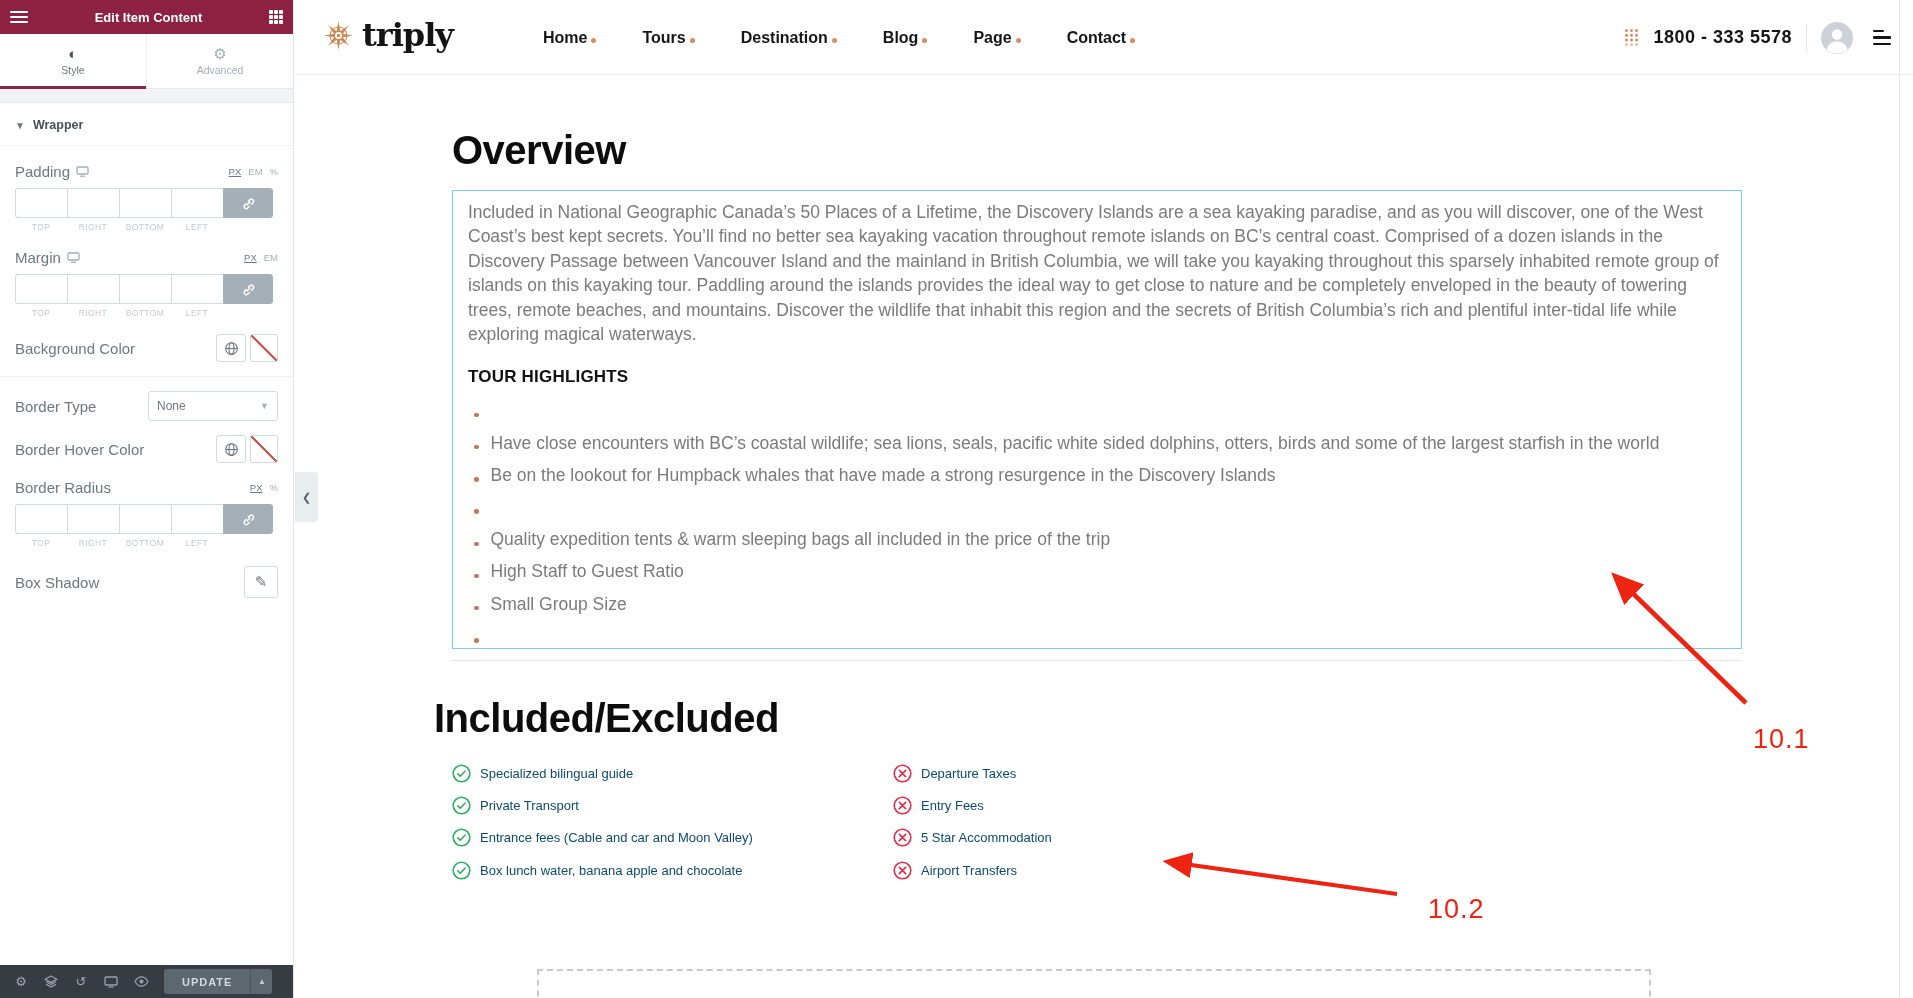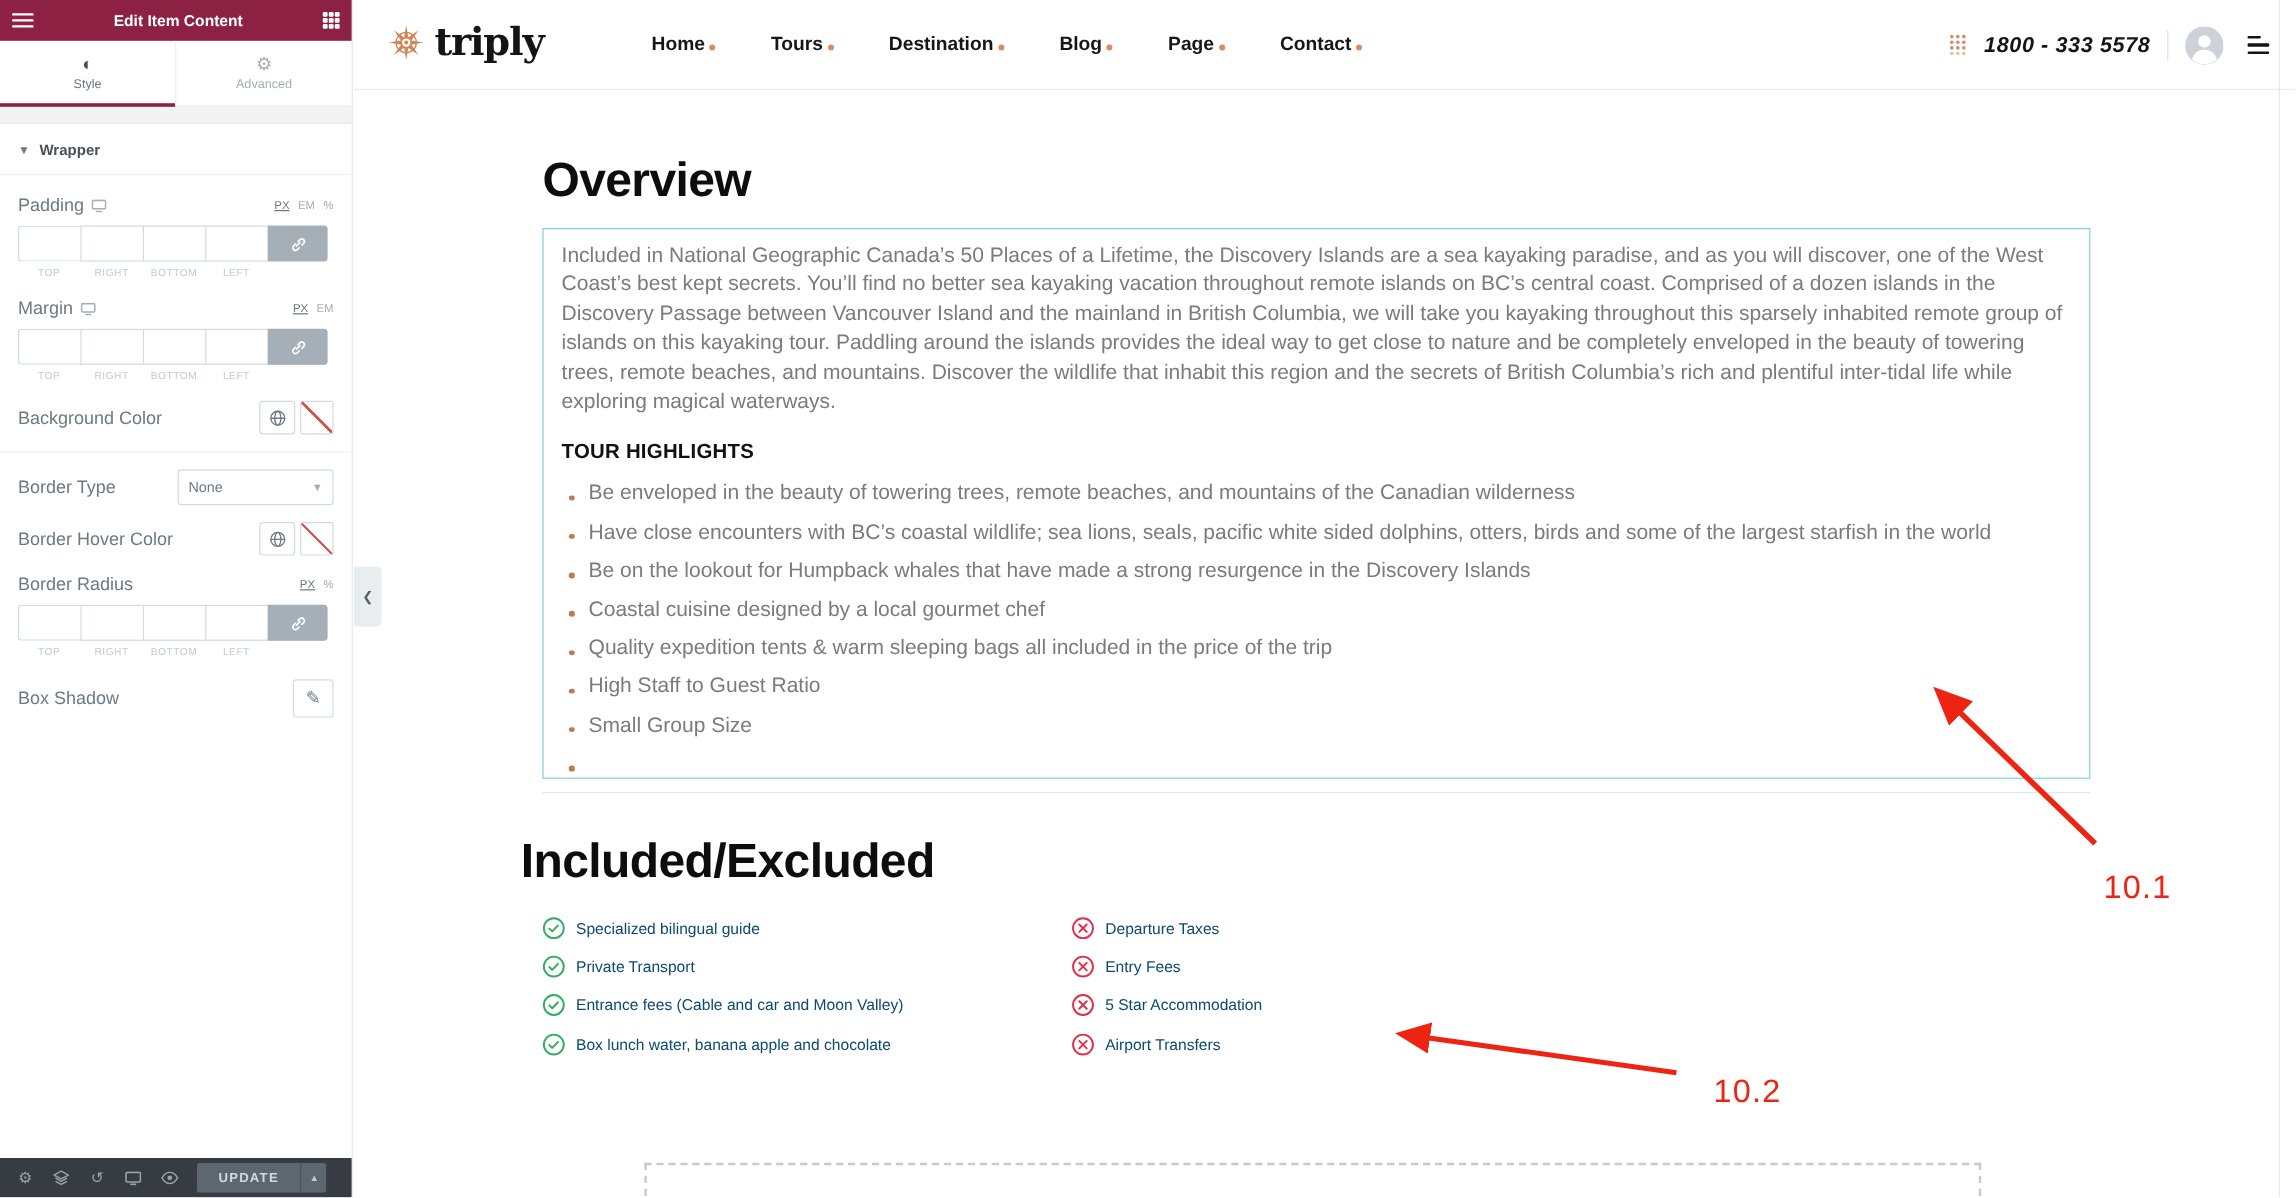--- a/index.html
+++ b/index.html
@@ -56,21 +56,21 @@
   .collapse-handle { position:absolute; left:295px; top:472px; width:23px; height:50px; background:#e8edf0; border-radius:0 4px 4px 0; display:flex; align-items:center; justify-content:center; color:#55606a; font-size:11px; cursor:pointer; z-index:4; }
 
   
   .main { position:absolute; left:295px; top:0; width:1618px; height:998px; background:#fff; }
   .navbar { position:absolute; left:0; top:0; width:100%; height:75px; background:#fff; border-bottom:1px solid #ececec; }
   .logo { position:absolute; left:28px; top:16px; display:flex; align-items:center; gap:8px; cursor:pointer; }
   .logo-text { font-family:"DejaVu Serif", serif; font-weight:bold; font-size:32px; color:#141414; letter-spacing:-1px; }
   .nav { position:absolute; left:248px; top:0; height:75px; display:flex; align-items:center; gap:46px; }
   .nav-item { font-size:16px; font-weight:bold; color:#161616; cursor:pointer; display:flex; align-items:baseline; }
   .nav-dot { width:5px; height:5px; border-radius:50%; background:#d98b63; margin-left:4px; }
-  .nav-right { position:absolute; right:22px; top:0; height:75px; display:flex; align-items:center; gap:14px;font-style:italic; }
+  .nav-right { position:absolute; right:22px; top:0; height:75px; display:flex; align-items:center; gap:14px; }
   .phone { font-size:18px; font-weight:bold; color:#141414; letter-spacing:.5px; cursor:pointer; }
   .vdiv { width:1px; height:26px; background:#e2e2e2; }
   .menu-icon { width:18px; cursor:pointer; margin-left:6px; }
   .menu-icon span { display:block; height:2.4px; background:#141414; margin:4px 0; border-radius:1px; }
   .menu-icon span:first-child { width:11px; }
   .edge-line { position:absolute; right:13px; top:0; width:1px; height:998px; background:#e8e8e8; }
 
   .h2 { font-size:40px; font-weight:800; color:#0d0d0d; letter-spacing:-.5px; }
   #overview-title { position:absolute; left:157px; top:128px; }
   .selected-box { position:absolute; left:157px; top:190px; width:1290px; height:459px; border:1px solid #7bd1e0; padding:9px 14px 0 15px; }
@@ -401,33 +401,31 @@
     <div class="edge-line"></div>
 
     <h2 class="h2" id="overview-title">Overview</h2>
 
     <div class="selected-box">
       <p class="para">Included in National Geographic Canada’s 50 Places of a Lifetime, the Discovery Islands are a sea kayaking paradise, and as you will discover, one of the West Coast’s best kept secrets. You’ll find no better sea kayaking vacation throughout remote islands on BC’s central coast. Comprised of a dozen islands in the Discovery Passage between Vancouver Island and the mainland in British Columbia, we will take you kayaking throughout this sparsely inhabited remote group of islands on this kayaking tour. Paddling around the islands provides the ideal way to get close to nature and be completely enveloped in the beauty of towering trees, remote beaches, and mountains. Discover the wildlife that inhabit this region and the secrets of British Columbia’s rich and plentiful inter-tidal life while exploring magical waterways.</p>
       <div class="hl-title">TOUR HIGHLIGHTS</div>
       <ul class="hl-list">
         <li>
             <span class="bullet"></span>
-            <span>Be enveloped in the beauty of towering trees, remote beaches, and mountains of the Canadian wilderness</span>
           </li>
         <li>
             <span class="bullet"></span>
             <span>Have close encounters with BC’s coastal wildlife; sea lions, seals, pacific white sided dolphins, otters, birds and some of the largest starfish in the world</span>
           </li>
         <li>
             <span class="bullet"></span>
             <span>Be on the lookout for Humpback whales that have made a strong resurgence in the Discovery Islands</span>
           </li>
         <li>
             <span class="bullet"></span>
-            <span>Coastal cuisine designed by a local gourmet chef</span>
           </li>
         <li>
             <span class="bullet"></span>
             <span>Quality expedition tents &amp; warm sleeping bags all included in the price of the trip</span>
           </li>
         <li>
             <span class="bullet"></span>
             <span>High Staff to Guest Ratio</span>
           </li>
         <li>

